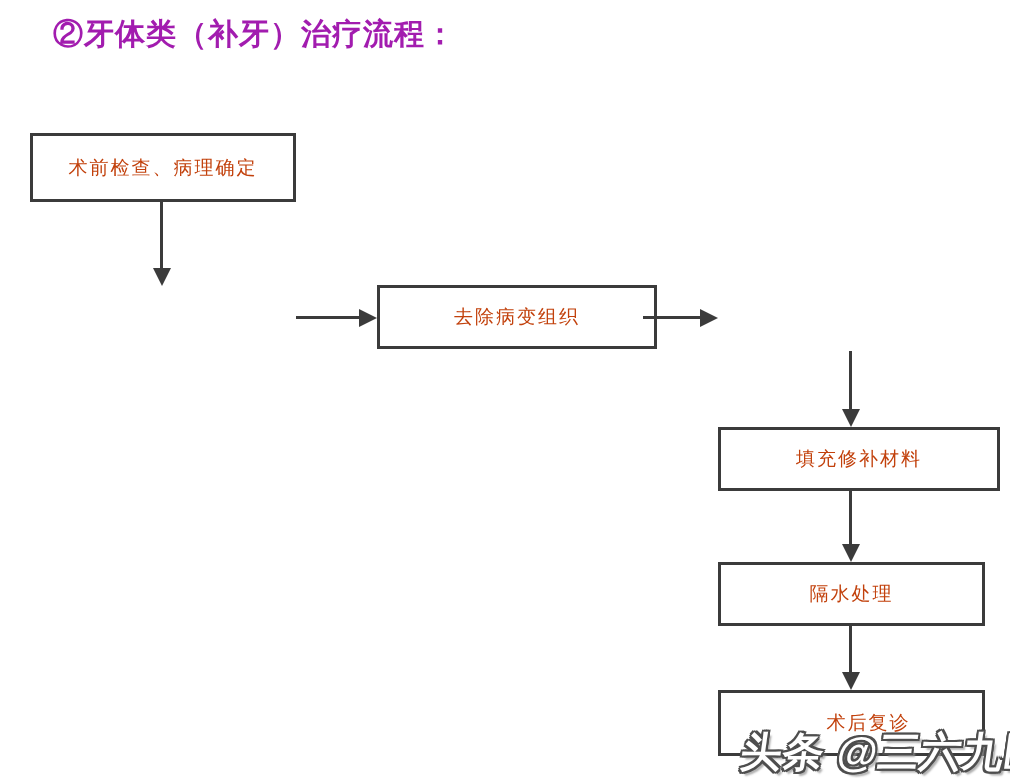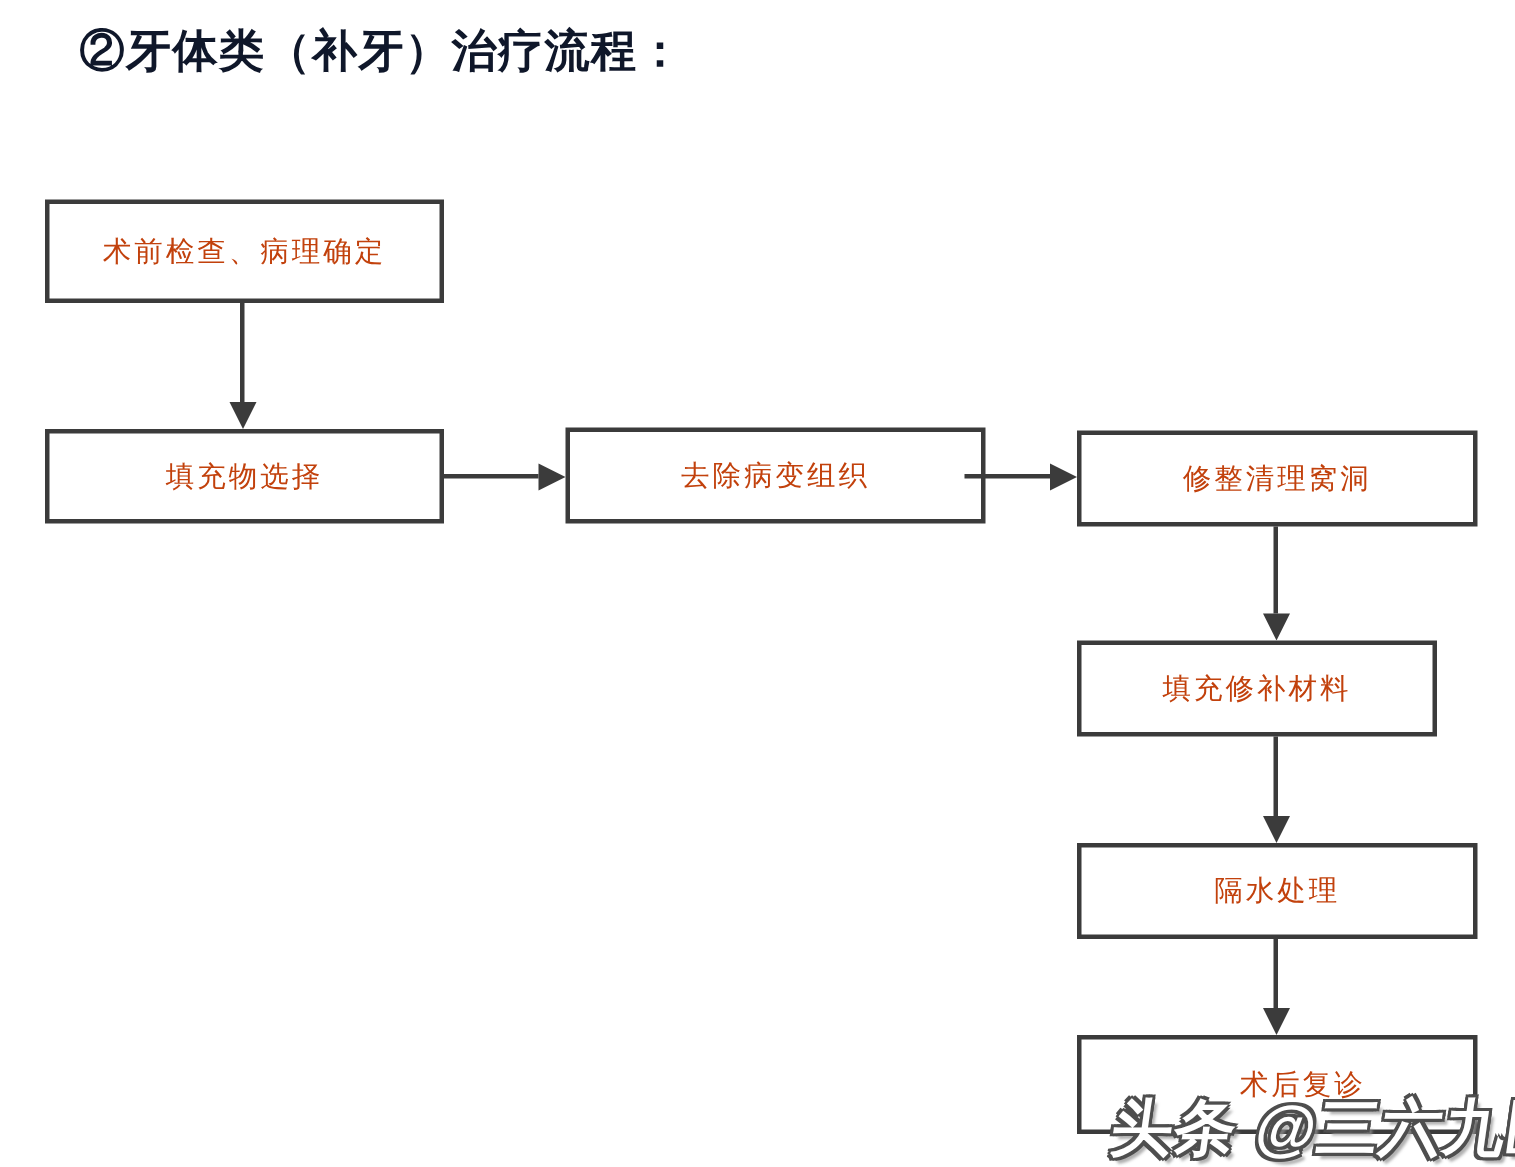--- a/index.html
+++ b/index.html
@@ -8,39 +8,39 @@
     background:#ffffff;
     font-family:"Liberation Sans","DejaVu Sans",sans-serif;
     position:relative;overflow:hidden;
   }
   .stage{position:absolute;left:0;top:0;width:1010px;height:778px;}
 
   
   .title{
     position:absolute;left:53px;top:14px;
     font-family:Liberation Sans, sans-serif;
-    font-weight:bold;font-size:30px;color:#0f172a;
+    font-weight:bold;font-size:30px;color:#a21caf;
     letter-spacing:1px;white-space:nowrap;
   }
 
   
   .node{
     position:absolute;
     box-sizing:border-box;
     background:#ffffff;
     border:3px solid #3b3b3b;
     display:flex;align-items:center;justify-content:center;
     font-size:19px;color:#c2410c;letter-spacing:2px;
     white-space:nowrap;
   }
   .n1{left:30px;top:133px;width:266px;height:69px;}
   .n2{left:30px;top:286px;width:266px;height:63px;}
   .n3{left:377px;top:285px;width:280px;height:64px;}
   .n4{left:718px;top:287px;width:267px;height:64px;}
-  .n5{left:718px;top:427px;width:240px;height:64px;}
+  .n5{left:718px;top:427px;width:282px;height:64px;}
   .n6{left:718px;top:562px;width:267px;height:64px;}
   .n7{left:718px;top:690px;width:267px;height:66px;padding-left:34px;}
 
   
   .shaft-v{position:absolute;width:3px;background:#3b3b3b;}
   .shaft-h{position:absolute;height:3px;background:#3b3b3b;}
   .head-down{
     position:absolute;width:0;height:0;
     border-left:9px solid transparent;
     border-right:9px solid transparent;
@@ -87,37 +87,31 @@
 
   <div class="title">②牙体类（补牙）治疗流程：</div>
 
   <div class="node n1">
     <span>术前检查、病理确定</span>
   </div>
 
   <div class="shaft-v a1-shaft"></div>
   <div class="head-down a1-head"></div>
 
-  <div class="node n2">
-    <span>填充物选择</span>
-  </div>
 
   <div class="shaft-h a2-shaft"></div>
   <div class="head-right a2-head"></div>
 
   <div class="node n3">
     <span>去除病变组织</span>
   </div>
 
   <div class="shaft-h a3-shaft"></div>
   <div class="head-right a3-head"></div>
 
-  <div class="node n4">
-    <span>修整清理窝洞</span>
-  </div>
 
   <div class="shaft-v a4-shaft"></div>
   <div class="head-down a4-head"></div>
 
   <div class="node n5">
     <span>填充修补材料</span>
   </div>
 
   <div class="shaft-v a5-shaft"></div>
   <div class="head-down a5-head"></div>

